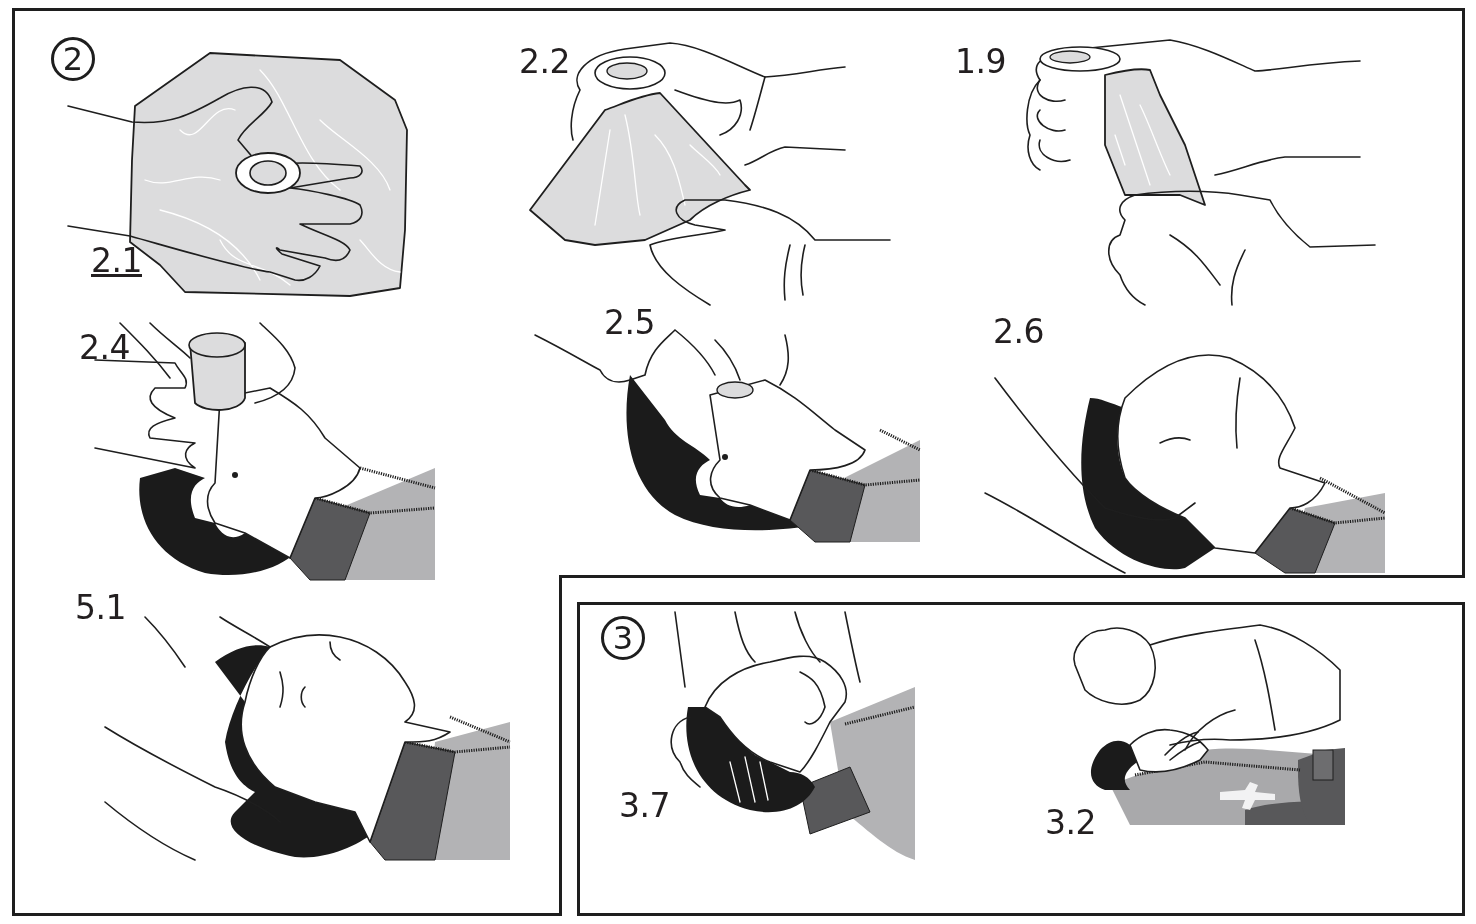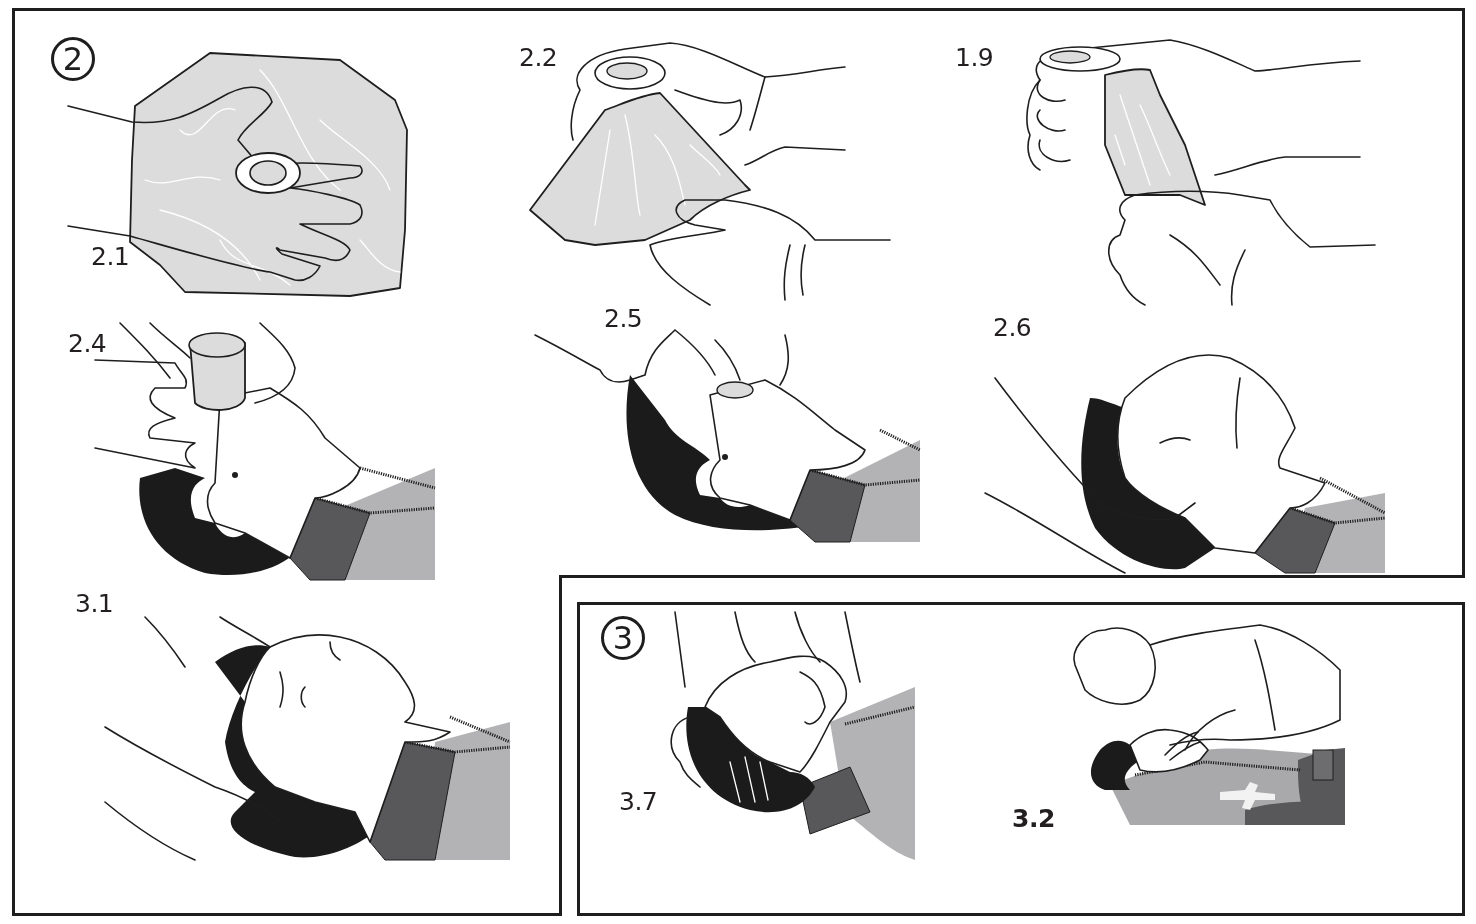--- a/index.html
+++ b/index.html
@@ -1,19 +1,19 @@
 <!DOCTYPE html>
 <html><head>
 <meta charset="utf-8">
 <style>
   html, body { margin: 0; padding: 0; background: #ffffff; }
   body { width: 1476px; height: 924px; position: relative; overflow: hidden;
          font-family: "DejaVu Sans", sans-serif; color: #231f20; }
   .frame-outline { position: absolute; left: 0; top: 0; }
-  .step-label { position: absolute; font-size: 25px; font-family: "DejaVu Sans", sans-serif;
+  .step-label { position: absolute; font-size: 33px; font-family: "DejaVu Sans", sans-serif;
                 letter-spacing: -0.5px; color: #231f20; line-height: 1; }
   .section-badge { position: absolute; width: 44px; height: 44px; border: 3px solid #1e1e1e;
                    border-radius: 50%; box-sizing: border-box; display: flex; align-items: center;
                    justify-content: center; font-size: 32px; line-height: 1; color: #1e1e1e;
                    font-family: "DejaVu Sans", sans-serif; }
   .panel { position: absolute; }
   .panel svg { position: absolute; left: 0; top: 0; overflow: visible; }
   .ln { fill: none; stroke: #1e1e1e; stroke-width: 1.6; stroke-linecap: round; stroke-linejoin: round; }
   .lnw { fill: none; stroke: #ffffff; stroke-width: 1.3; stroke-linecap: round; }
   .mask { fill: #dcdcdd; stroke: #1e1e1e; stroke-width: 1.8; stroke-linejoin: round; }
@@ -31,29 +31,29 @@
   <rect x="578.5" y="603.5" width="885" height="311" fill="none" stroke="#1e1e1e" stroke-width="3"></rect>
 </svg>
 
 <div class="section-badge" style="left:51px; top:37px;">
   <span>2</span>
 </div>
 <div class="section-badge" style="left:601px; top:616px;">
   <span>3</span>
 </div>
 
-<div class="step-label" style="left:91px; top:244px;">2.1</div>
+<div class="step-label" style="left:91px; top:244px;text-decoration:underline;">2.1</div>
 <div class="step-label" style="left:519px; top:45px;">2.2</div>
 <div class="step-label" style="left:955px; top:45px;">1.9</div>
-<div class="step-label" style="left:68px; top:331px;">2.4</div>
+<div class="step-label" style="left:79px; top:331px;">2.4</div>
 <div class="step-label" style="left:557px; top:306px;margin-left:47px;">2.5</div>
 <div class="step-label" style="left:993px; top:315px;">2.6</div>
-<div class="step-label" style="left:75px; top:591px;">3.1</div>
+<div class="step-label" style="left:75px; top:591px;">5.1</div>
 <div class="step-label" style="left:619px; top:789px;">3.7</div>
-<div class="step-label" style="left:1012px; top:806px;font-weight:bold;">3.2</div>
+<div class="step-label" style="left:1045px; top:806px;">3.2</div>
 
 <div class="panel" style="left:60px; top:40px; width:360px; height:260px;">
   <svg width="360" height="260">
     <path class="mask" d="M75 66 L150 13 L280 20 L335 60 L347 90 L345 190 L340 248 L290 256 L125 252 L100 225 L70 202 L72 120 Z"></path>
     <path class="lnw" d="M120 90 C140 110 150 60 175 70 M200 30 C230 60 240 120 280 150 M100 170 C140 180 180 200 200 240 M260 80 C280 100 320 120 330 150 M160 200 C175 230 200 220 230 245 M300 200 C310 210 320 230 340 232 M85 140 C110 150 130 130 160 140"></path>
     <path class="ln" d="M8 66 L72 82 C110 85 130 75 160 58 C180 46 205 40 212 62 C205 75 185 85 178 100 L200 126 C230 122 250 122 300 126 C305 132 300 138 290 138 L230 148 C250 150 290 158 300 165 C305 175 300 182 290 184 L240 184 C260 194 285 200 290 210 C285 222 275 222 265 218 L220 210 C215 206 215 208 222 214 L260 226 C255 236 245 242 235 240 L210 232 C180 228 120 210 70 196 L8 186"></path>
     <ellipse cx="208" cy="133" rx="32" ry="20" fill="#ffffff" stroke="#1e1e1e" stroke-width="1.8"></ellipse>
     <ellipse cx="208" cy="133" rx="18" ry="12" fill="#dcdcdd" stroke="#1e1e1e" stroke-width="1.6"></ellipse>
   </svg>
 </div>

